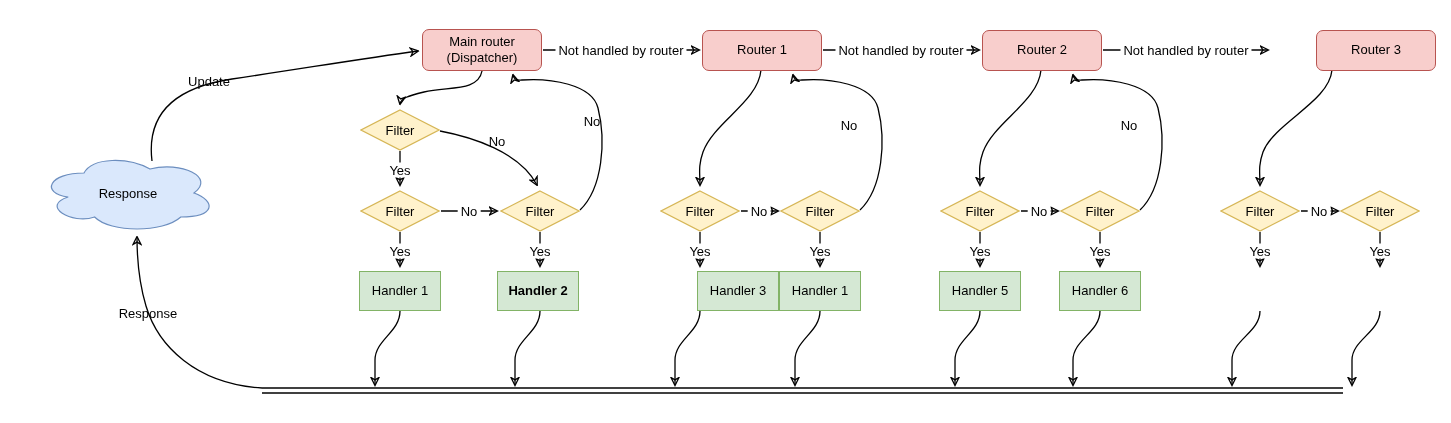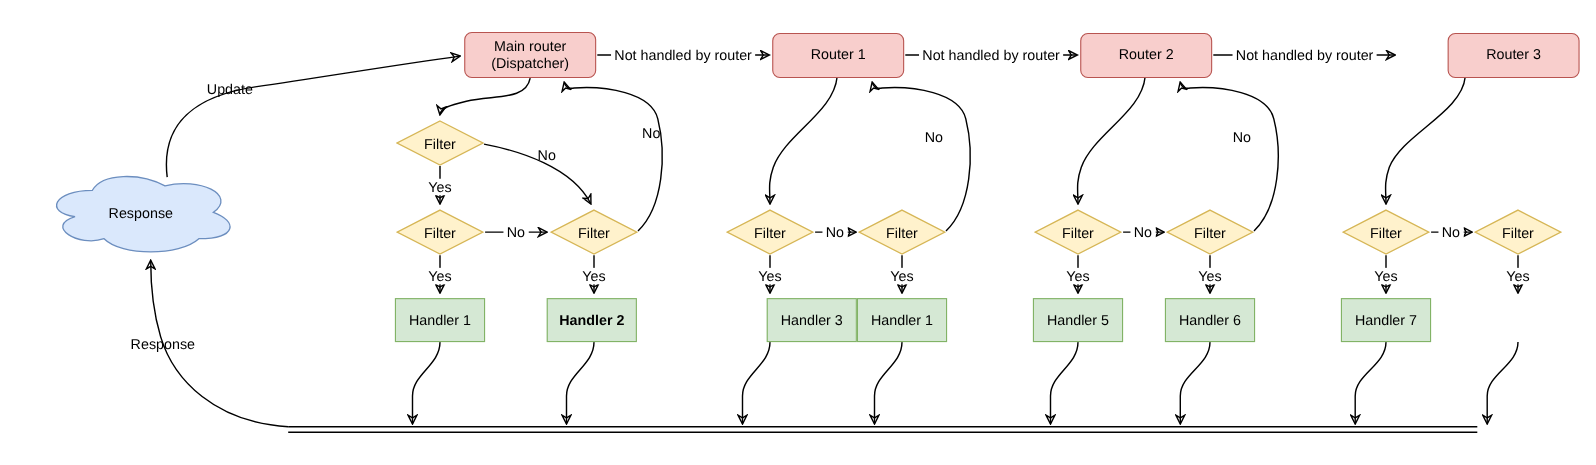--- a/index.html
+++ b/index.html
@@ -185,23 +185,20 @@
     </div>
   <div class="node handler" style="left:779px;top:271px;">
       <span>Handler 1</span>
     </div>
   <div class="node handler" style="left:939px;top:271px;">
       <span>Handler 5</span>
     </div>
   <div class="node handler" style="left:1059px;top:271px;">
       <span>Handler 6</span>
     </div>
-  <div class="node handler" style="left:1219px;top:271px;">
-      <span>Handler 7</span>
-    </div>
 
   <div class="lbl" style="left:209px;top:81px;">Update</div>
   <div class="lbl" style="left:148px;top:313px;">Response</div>
 
   <div class="lbl tag" style="left:621px;top:50px;">Not handled by router</div>
   <div class="lbl tag" style="left:901px;top:50px;">Not handled by router</div>
   <div class="lbl tag" style="left:1186px;top:50px;">Not handled by router</div>
 
   <div class="lbl tag" style="left:400px;top:170px;">Yes</div>
   <div class="lbl tag" style="left:400px;top:251px;">Yes</div>

